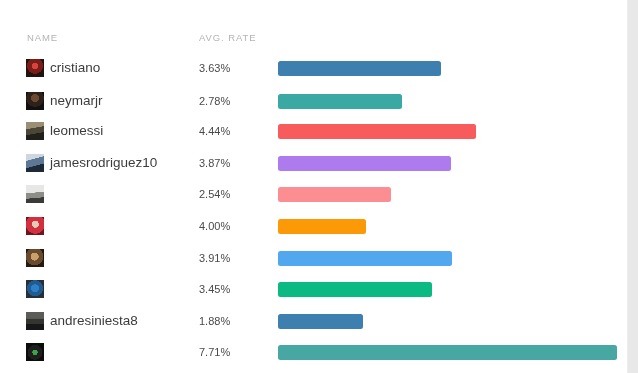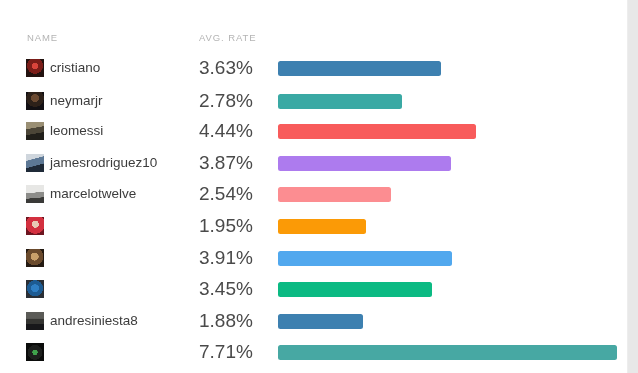--- a/index.html
+++ b/index.html
@@ -86,21 +86,21 @@
     top: 7px;
     font-size: 13.5px;
     color: #3c3c3c;
     line-height: 18px;
     white-space: nowrap;
   }
   .cell-rate {
     position: absolute;
     left: 199px;
     top: 7px;
-    font-size: 19px;
+    font-size: 11px;
     color: #4a4a4a;
     line-height: 18px;
     white-space: nowrap;
   }
   .cell-bar-track {
     position: absolute;
     left: 278px;
     top: 9px;
     right: 8px;
     height: 15px;
@@ -162,31 +162,30 @@
           <div class="cell-name">jamesrodriguez10</div>
           <div class="cell-rate">3.87%</div>
           <div class="cell-bar-track">
             <div class="bar" style="width: 173px; background: rgb(173, 123, 238);"></div>
           </div>
         </div>
         <div class="row" style="top: 154.4px;">
           <div class="cell-avatar">
             <div class="ava-img" style="background: linear-gradient(175deg, rgb(231, 231, 229) 0px, rgb(231, 231, 229) 42%, rgb(141, 141, 138) 43%, rgb(141, 141, 138) 70%, rgb(58, 58, 56) 71%, rgb(58, 58, 56) 100%);"></div>
           </div>
-          <div class="cell-name">marcelotwelve</div>
           <div class="cell-rate">2.54%</div>
           <div class="cell-bar-track">
             <div class="bar" style="width: 113px; background: rgb(252, 141, 145);"></div>
           </div>
         </div>
         <div class="row" style="top: 186px;">
           <div class="cell-avatar">
             <div class="ava-img" style="background: radial-gradient(circle at 52% 40%, rgb(232, 201, 180) 0px, rgb(232, 201, 180) 24%, rgb(211, 48, 63) 25%, rgb(211, 48, 63) 66%, rgb(109, 21, 32) 67%, rgb(109, 21, 32) 100%);"></div>
           </div>
-          <div class="cell-rate">1.95%</div>
+          <div class="cell-rate">4.00%</div>
           <div class="cell-bar-track">
             <div class="bar" style="width: 88px; background: rgb(251, 154, 6);"></div>
           </div>
         </div>
         <div class="row" style="top: 217.6px;">
           <div class="cell-avatar">
             <div class="ava-img" style="background: radial-gradient(circle at 48% 42%, rgb(201, 160, 106) 0px, rgb(201, 160, 106) 28%, rgb(106, 74, 44) 29%, rgb(106, 74, 44) 62%, rgb(36, 26, 18) 63%, rgb(36, 26, 18) 100%);"></div>
           </div>
           <div class="cell-rate">3.91%</div>
           <div class="cell-bar-track">

